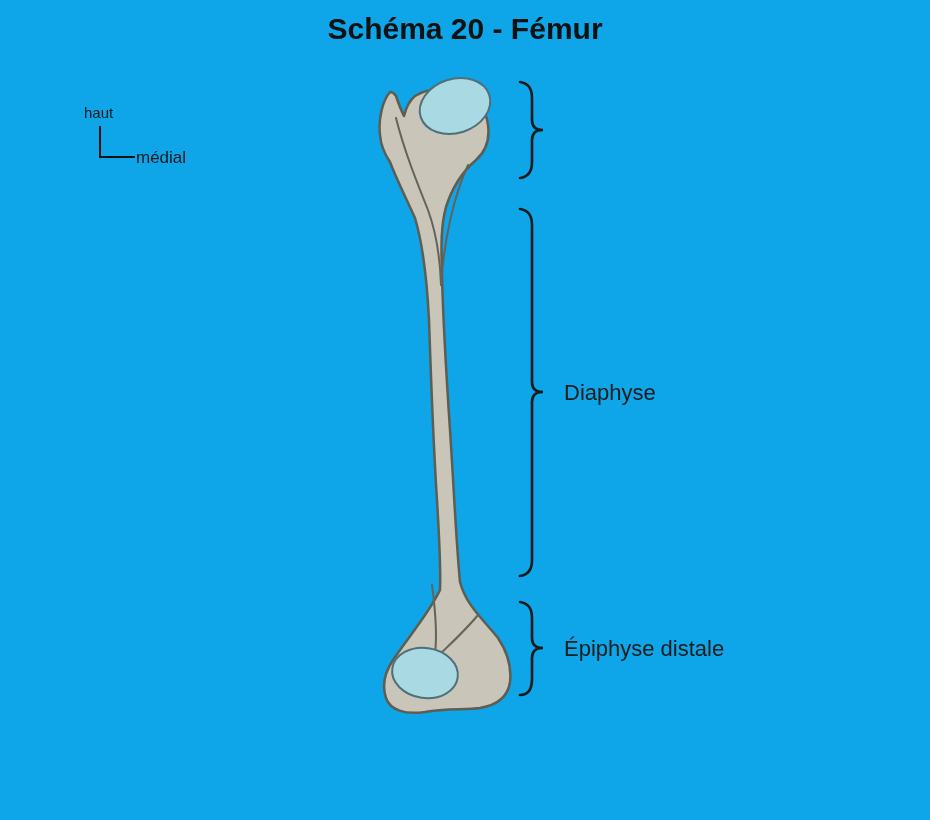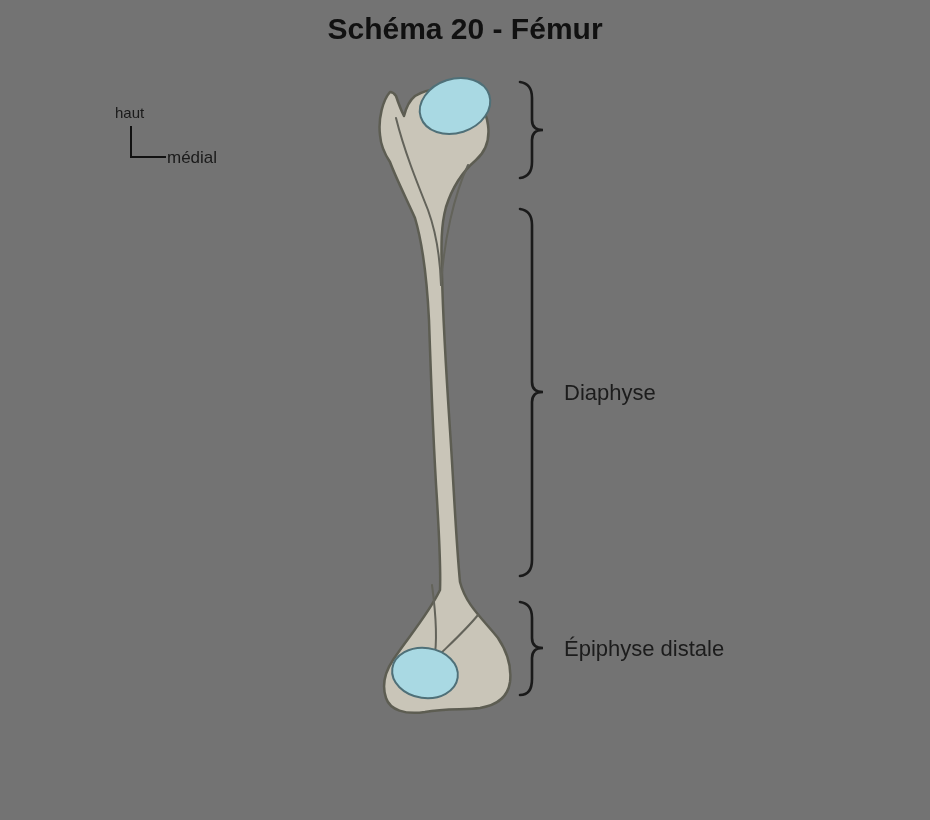--- a/index.html
+++ b/index.html
@@ -1,20 +1,20 @@
 <!DOCTYPE html>
 <html><head>
 <meta charset="utf-8">
 <style>
   html, body { margin: 0; padding: 0; background: #ffffff; }
   .page {
     position: relative;
     width: 930px;
     height: 820px;
-    background: #737373;
+    background: #0ea5e9;
     overflow: hidden;
     font-family: "Liberation Sans", sans-serif;
     color: #1a1a1a;
   }
 
   
   .title {
     position: absolute;
     top: 12px;
     left: 0;
@@ -26,21 +26,20 @@
     color: #111111;
   }
 
   
   .orientation {
     position: absolute;
     left: 82px;
     top: 104px;
     width: 130px;
     height: 70px;
-    margin-left: 31px;
   }
   .orientation .haut {
     position: absolute;
     left: 2px;
     top: 0;
     font-size: 15px;
   }
   .orientation .axis-l {
     position: absolute;
     left: 17px;

